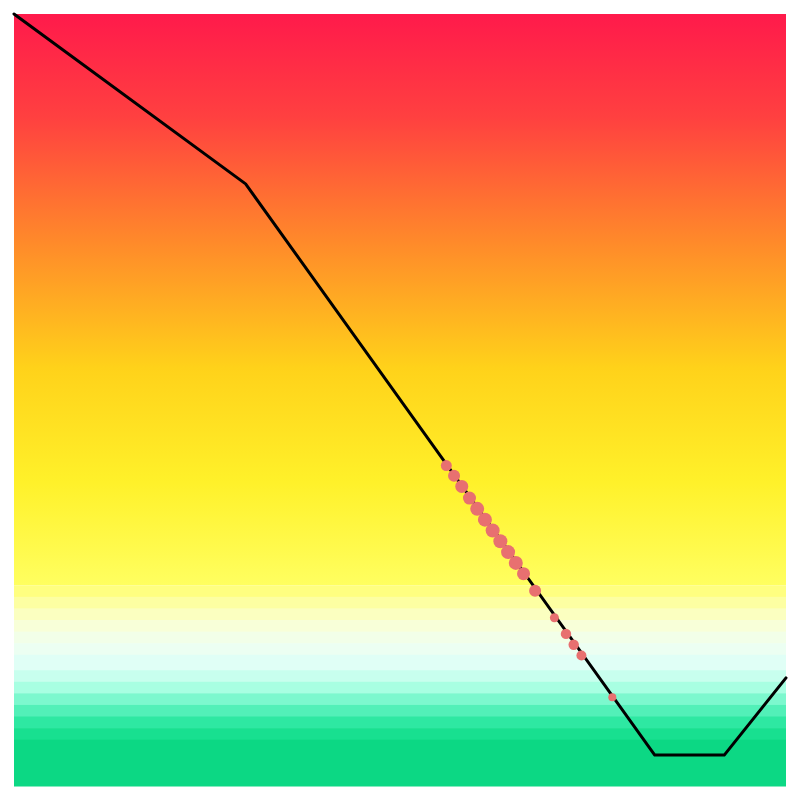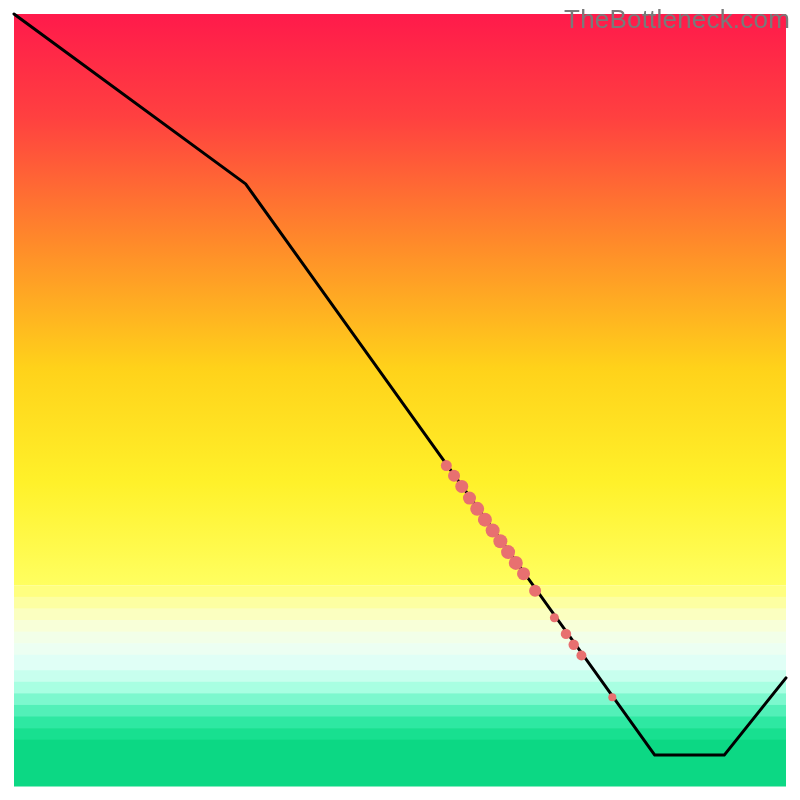--- a/index.html
+++ b/index.html
@@ -25,21 +25,20 @@
     letter-spacing: 0.2px;
   }
   svg {
     display: block;
   }
 </style>
 </head>
 <body>
 
 <div class="chart-container">
-  <div class="watermark">TheBottleneck.com</div>
   <svg id="chart-svg" width="800" height="800" viewBox="0 0 800 800">
     <defs>
       <linearGradient id="bg-grad" x1="0" y1="0" x2="0" y2="1">
           <stop offset="0%" stop-color="#ff1a4b"></stop>
           <stop offset="18%" stop-color="#ff4040"></stop>
           <stop offset="40%" stop-color="#ff8a2a"></stop>
           <stop offset="62%" stop-color="#ffd21a"></stop>
           <stop offset="82%" stop-color="#fff12a"></stop>
           <stop offset="100%" stop-color="#ffff60"></stop>
         </linearGradient>

